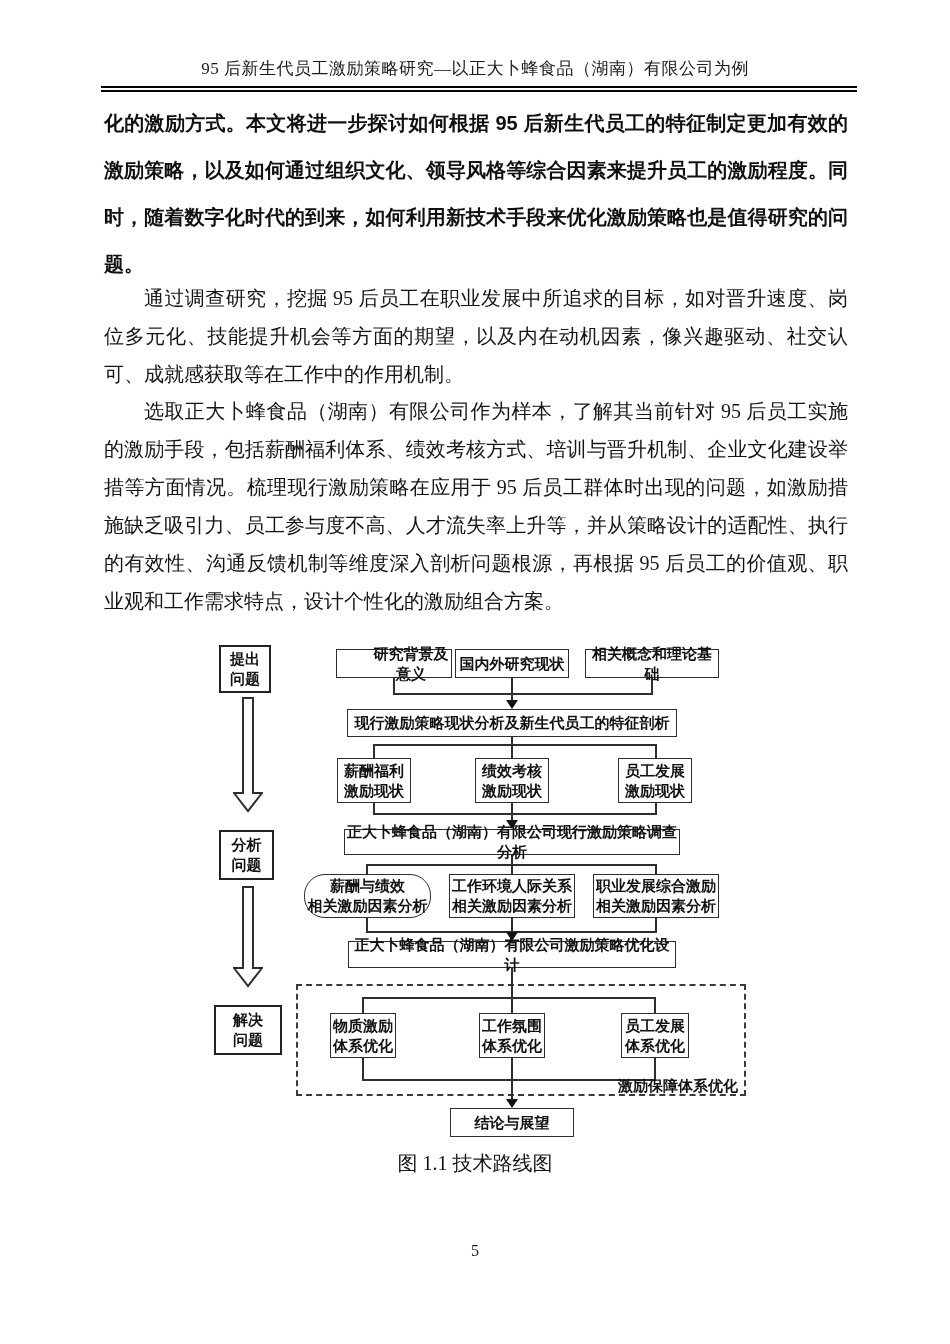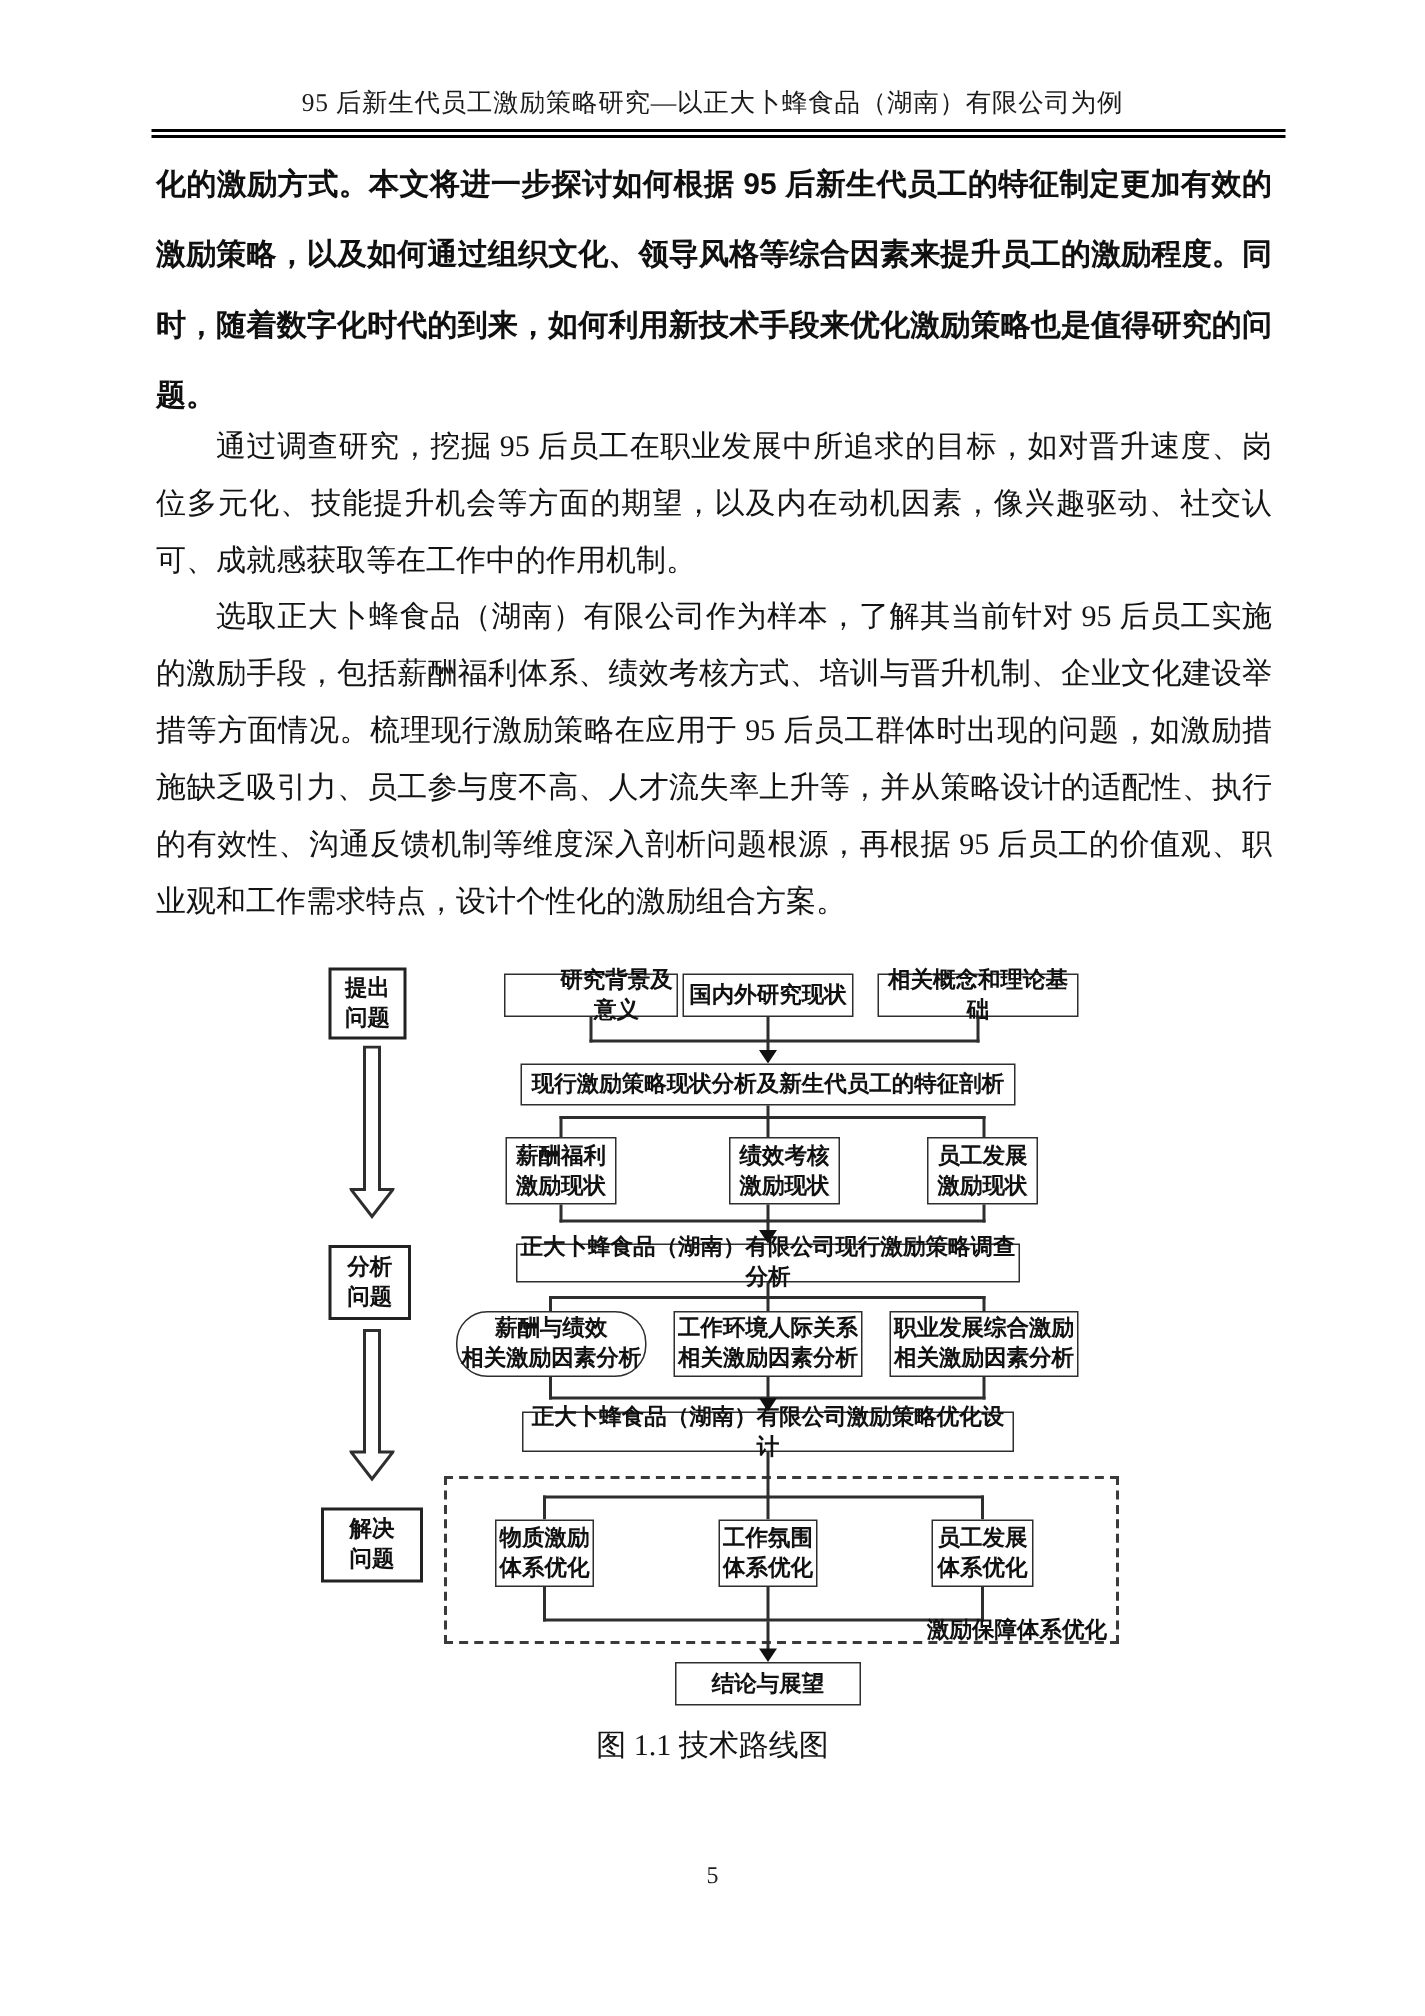--- a/index.html
+++ b/index.html
@@ -115,21 +115,21 @@
     <div class="fc-box" style="left:347px;top:709px;width:330px;height:28px;">现行激励策略现状分析及新生代员工的特征剖析</div>
 
     <div class="ln" style="left:511px;top:737px;width:2px;height:9px;"></div>
     <div class="ln" style="left:373px;top:744px;width:284px;height:2px;"></div>
     <div class="ln" style="left:373px;top:744px;width:2px;height:14px;"></div>
     <div class="ln" style="left:511px;top:744px;width:2px;height:14px;"></div>
     <div class="ln" style="left:655px;top:744px;width:2px;height:14px;"></div>
 
     <div class="fc-box" style="left:337px;top:758px;width:74px;height:45px;">薪酬福利
 激励现状</div>
-    <div class="fc-box" style="left:475px;top:758px;width:74px;height:45px;margin-left:11px;">绩效考核
+    <div class="fc-box" style="left:475px;top:758px;width:74px;height:45px;">绩效考核
 激励现状</div>
     <div class="fc-box" style="left:618px;top:758px;width:74px;height:45px;">员工发展
 激励现状</div>
 
     <div class="ln" style="left:373px;top:803px;width:2px;height:12px;"></div>
     <div class="ln" style="left:511px;top:803px;width:2px;height:12px;"></div>
     <div class="ln" style="left:655px;top:803px;width:2px;height:12px;"></div>
     <div class="ln" style="left:373px;top:813px;width:284px;height:2px;"></div>
     <div class="ln" style="left:511px;top:813px;width:2px;height:8px;"></div>
     <div class="arr" style="left:506px;top:820px;"></div>

